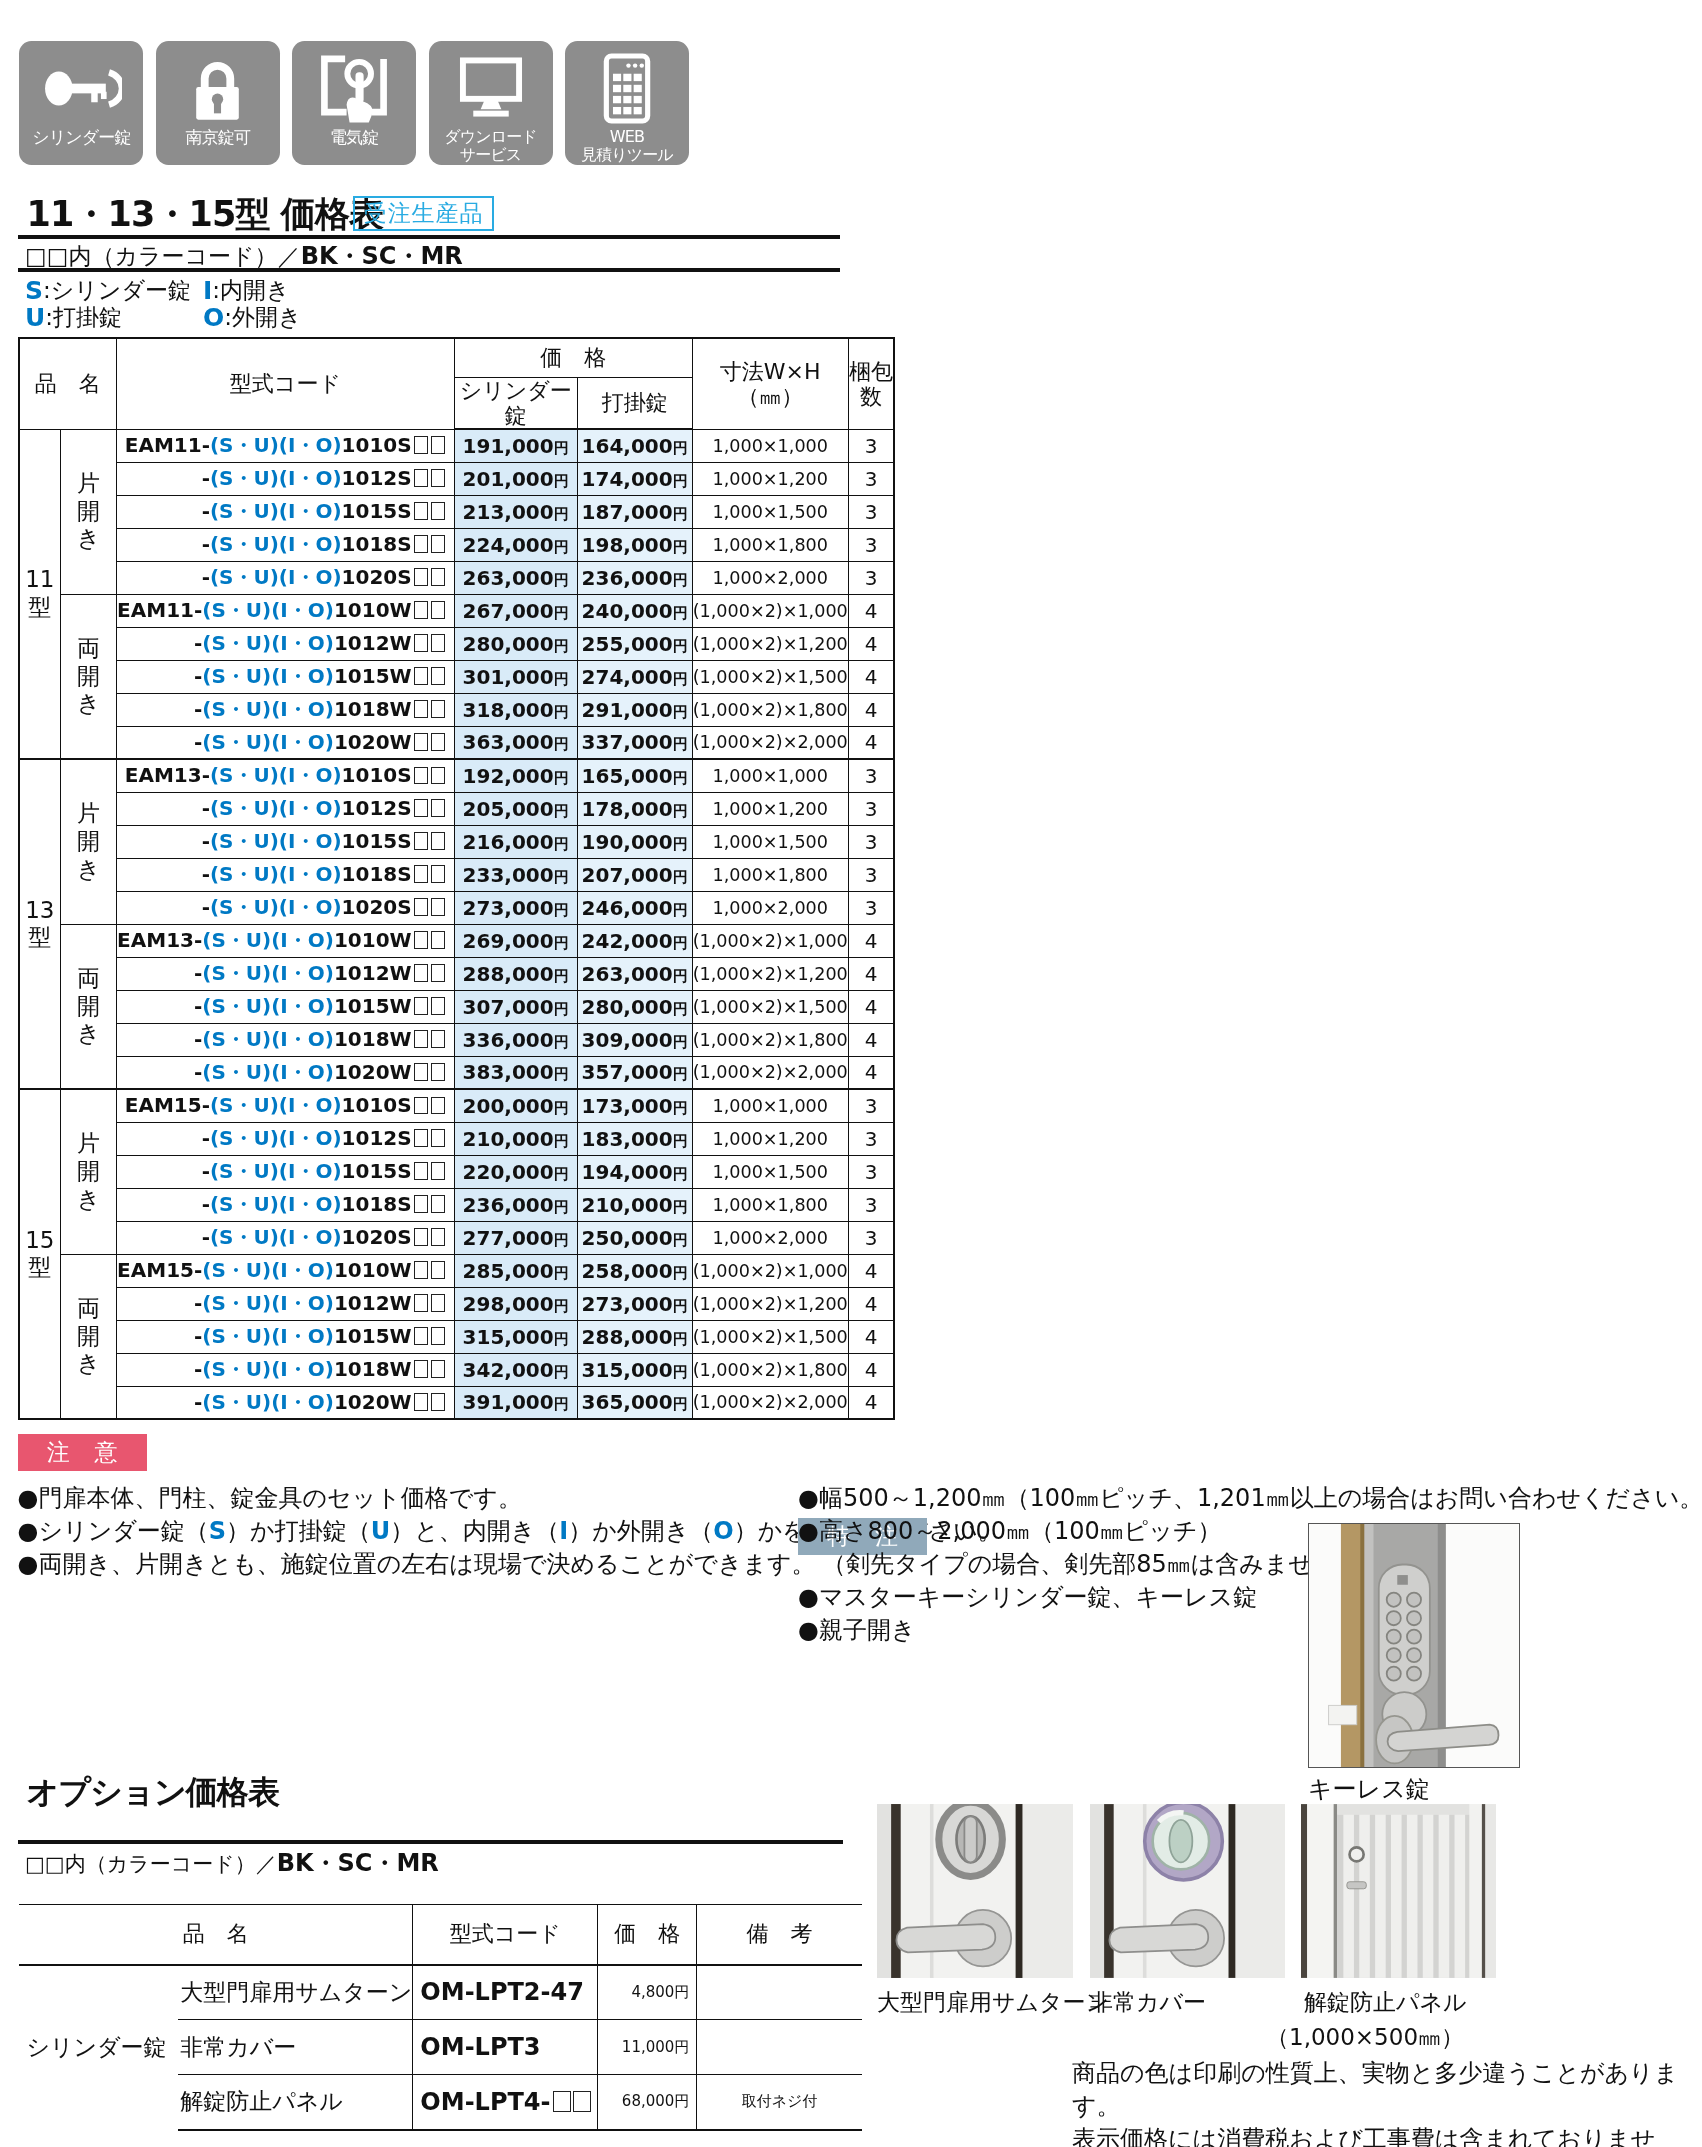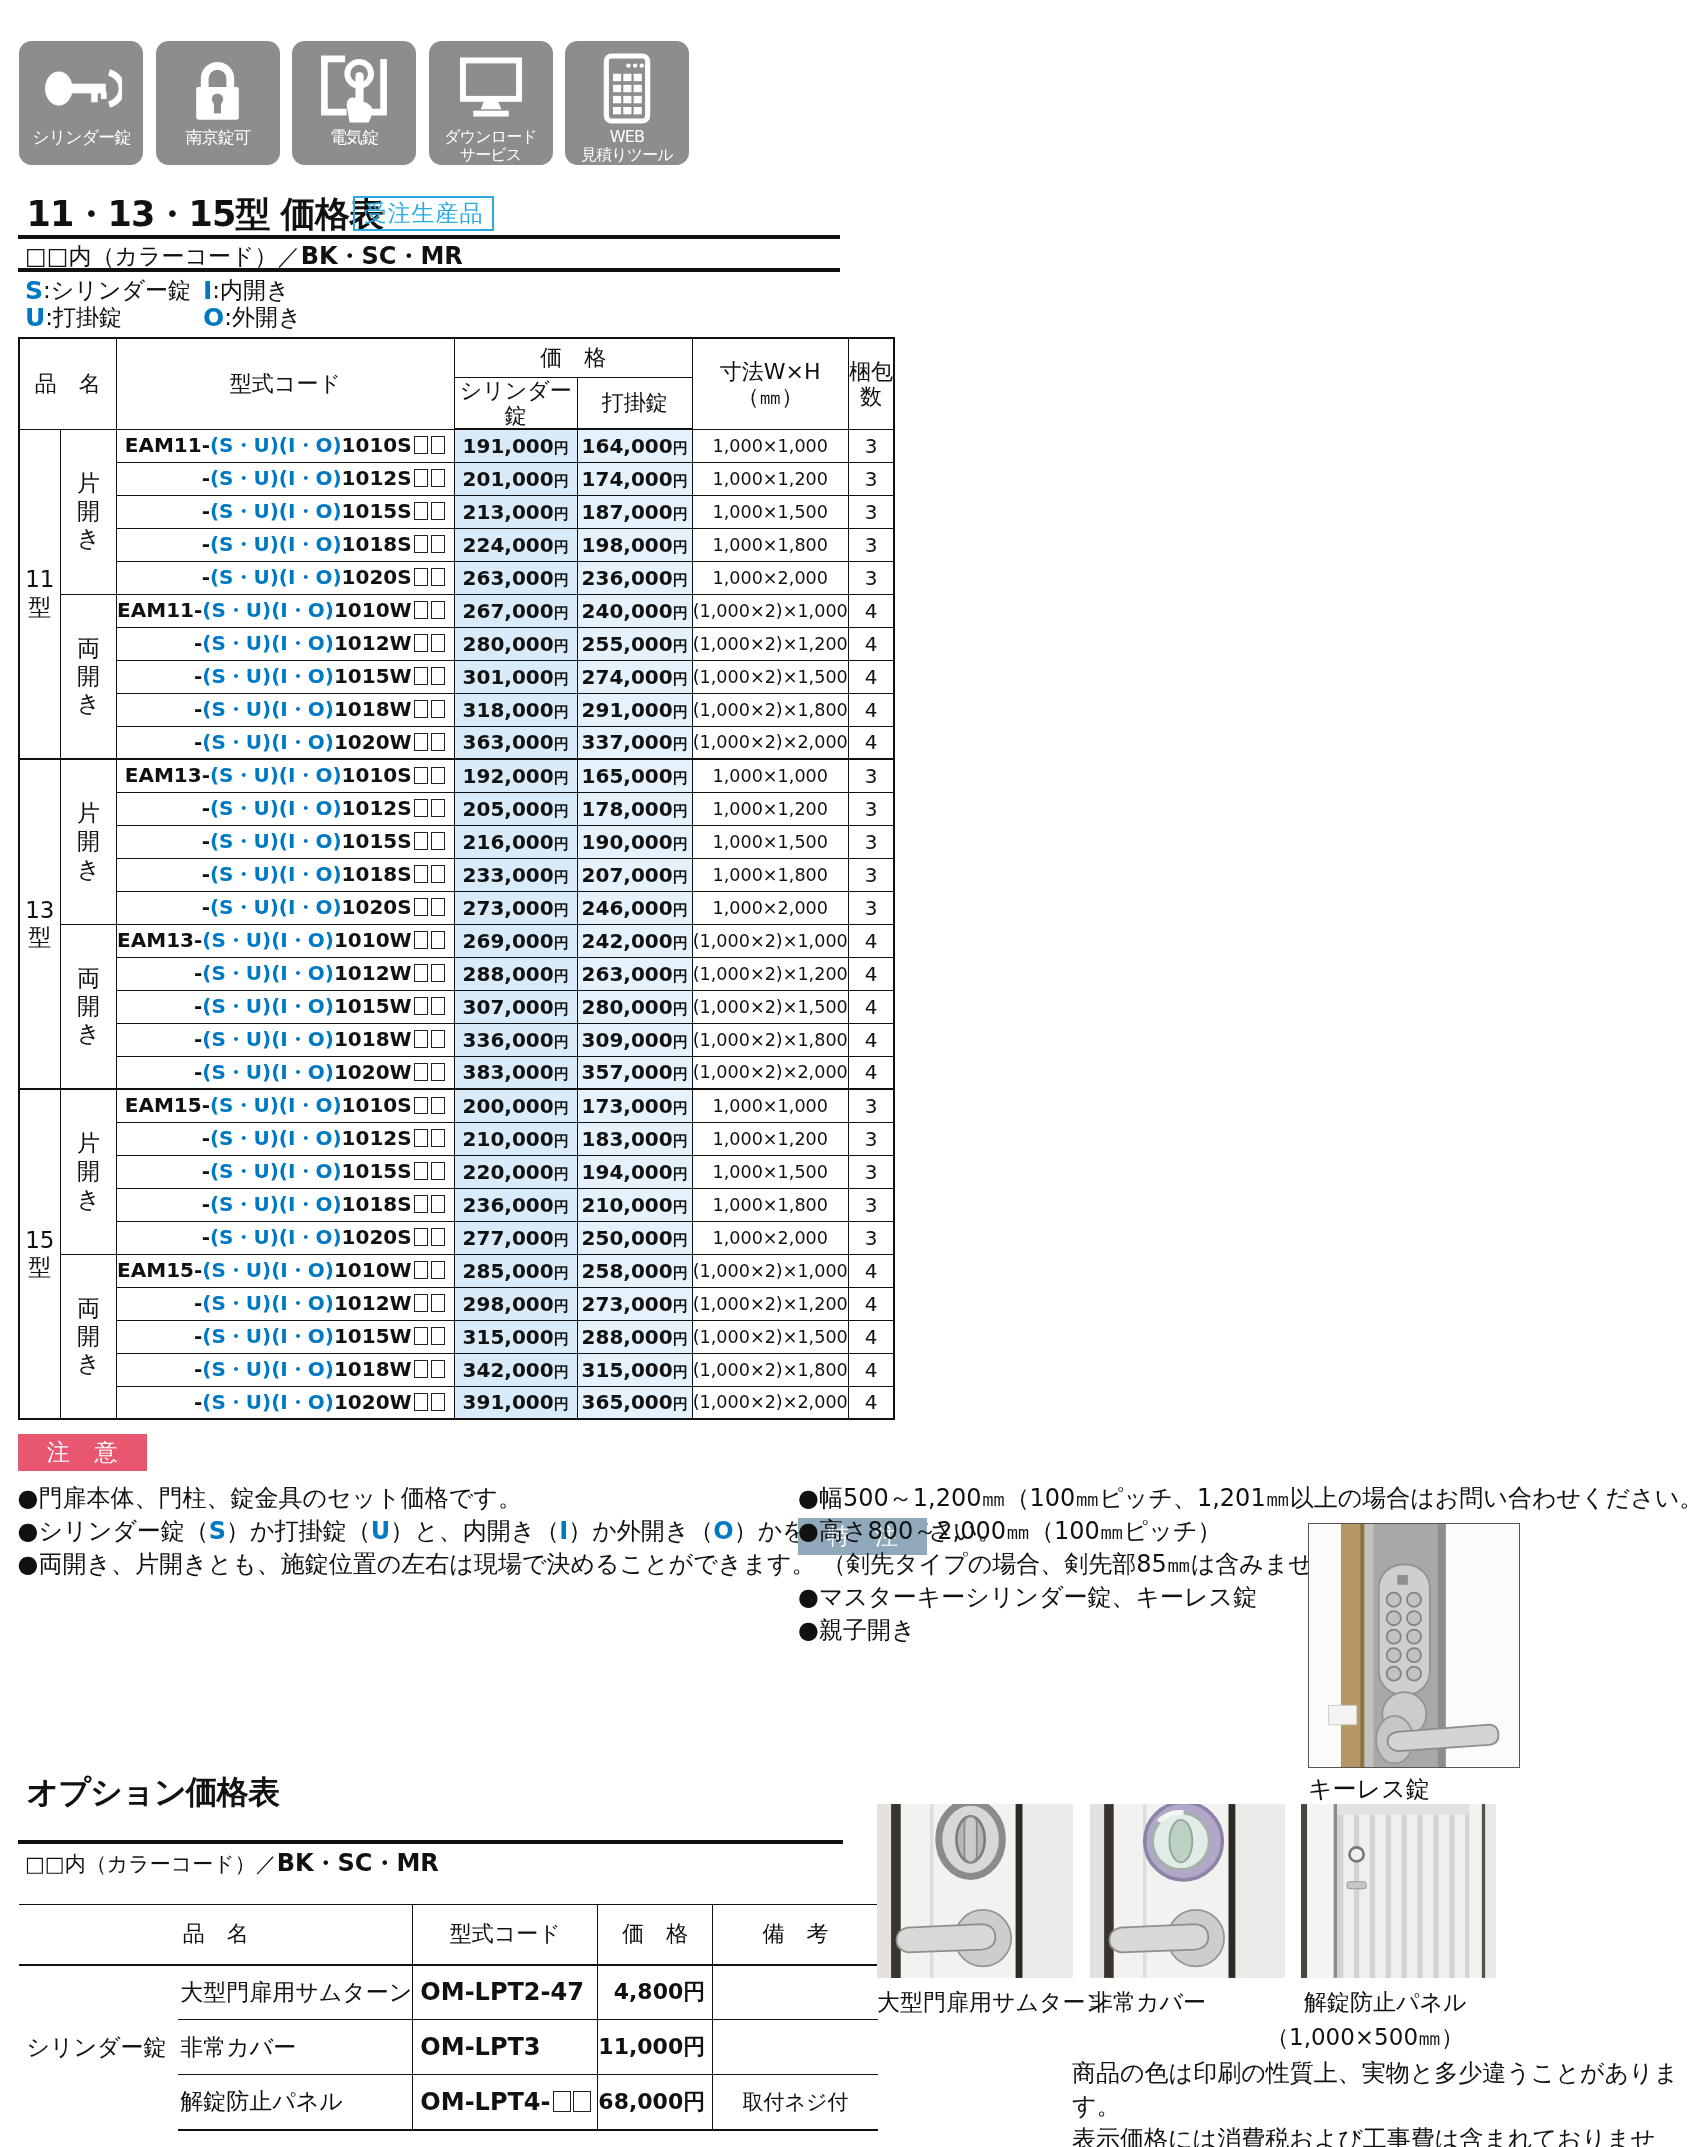--- a/index.html
+++ b/index.html
@@ -76,22 +76,22 @@
   table.option thead th { border-top:0.9px solid #111; border-bottom:2.6px solid #111; height:60px;
                           font-weight:normal; font-size:22px; text-align:center; }
   table.option tbody tr { height:55px; }
   table.option tbody td { border-top:0.9px solid #111; }
   table.option tbody tr:last-child td { border-bottom:2.6px solid #111; }
   table.option .vline { border-left:0.9px solid #111; }
   td.oc-group { font-size:23px; text-align:left; padding-left:7px; vertical-align:middle; }
   td.oc-name { font-size:23px; text-align:left; padding-left:1.8px; white-space:nowrap; }
   td.oc-code { font-weight:bold; font-size:24px; padding-left:7px; white-space:nowrap; }
   td.oc-code .box { width:17.6px; height:21px; vertical-align:-2.6px; }
-  td.oc-price { font-weight:bold; font-size:22px; text-align:right; padding-right:7px; white-space:nowrap; }
-  td.oc-note { font-size:21px; text-align:center; white-space:nowrap; }
+  td.oc-price { font-weight:normal; font-size:15px; text-align:right; padding-right:7px; white-space:nowrap; }
+  td.oc-note { font-size:15px; text-align:center; white-space:nowrap; }
 
   
   .fig { position:absolute; width:196px; height:174px; }
   #fig1 { left:877px; top:1804px; } #fig2 { left:1090px; top:1804px; } #fig3 { left:1301px; top:1804px; }
   .fig-caption { position:absolute; font-size:23px; white-space:nowrap; }
   #figcap1 { left:877px; top:1987px; } #figcap2 { left:1090px; top:1987px; }
   #figcap3 { left:1304px; top:1987px; } #figcap3b { left:1266px; top:2022px; }
 
   .disclaimer { position:absolute; left:1072px; top:2057px; font-size:24px; line-height:33px; white-space:pre-line; }
 </style>

